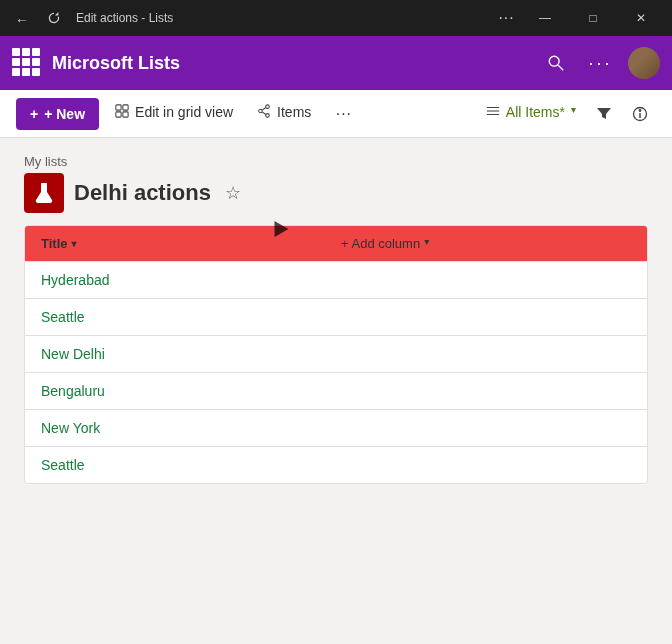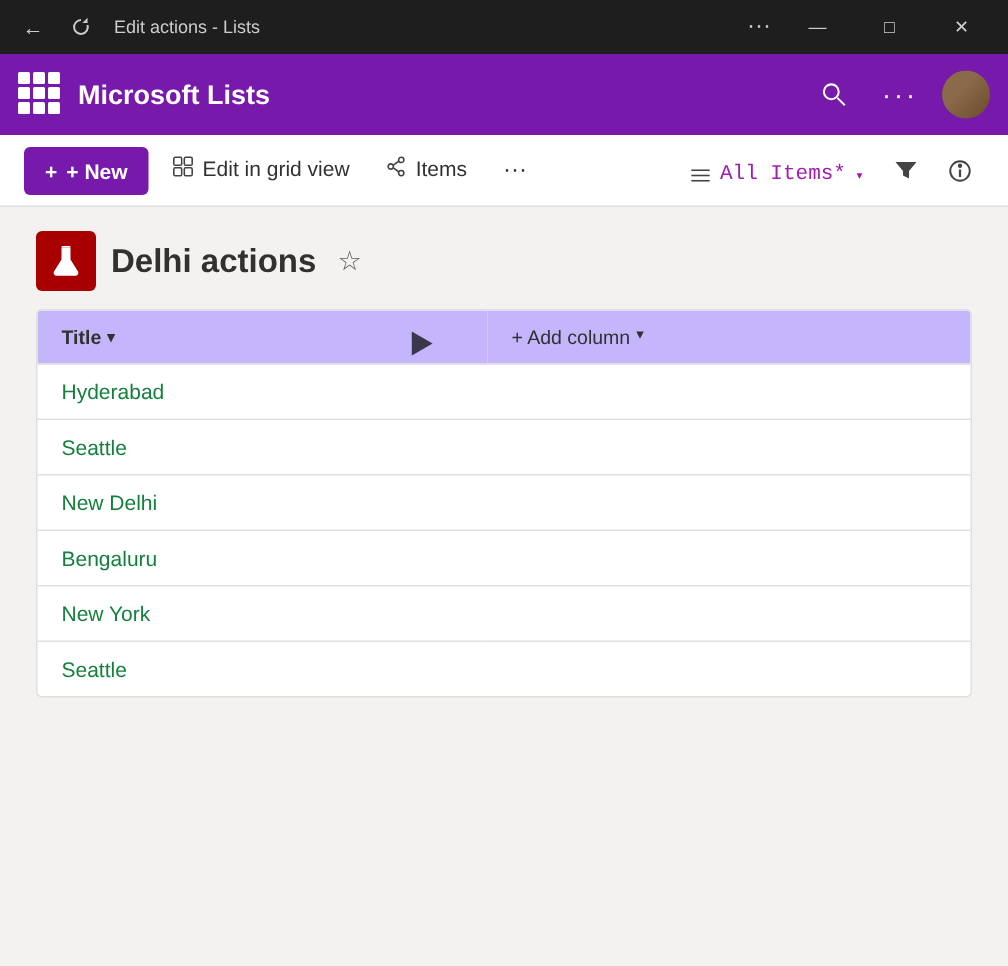--- a/index.html
+++ b/index.html
@@ -178,29 +178,28 @@
       height: 32px;
     }
     .cmd-right {
       display: flex;
       align-items: center;
       gap: 4px;
       margin-left: auto;
     }
     .cmd-view {
       display: flex;
-      align-items: flex-end;
+      align-items: flex-start;
       gap: 6px;
-      color: #a21caf;
+      color: #4d7c0f;
       font-size: 14px;
       cursor: pointer;
       padding: 6px 8px;
       border-radius: 4px;
       height: 32px;
-      font-family: Liberation Mono, monospace;
     }
     .cmd-filter {
       display: flex;
       align-items: center;
       color: #323130;
       font-size: 16px;
       cursor: pointer;
       padding: 6px 8px;
       border-radius: 4px;
       height: 32px;
@@ -269,21 +268,21 @@
       border: 1px solid #e1dfdd;
       border-radius: 4px;
       overflow: hidden;
     }
     .list-table {
       width: 100%;
       border-collapse: collapse;
     }
     .list-table thead tr {
       border-bottom: 1px solid #e1dfdd;
-      background: #c4b5fd;
+      background: #ef4444;
       padding-left: 17px;
     }
     .list-table thead th {
       text-align: left;
       padding: 10px 16px;
       font-size: 13px;
       font-weight: 600;
       color: #323130;
       white-space: nowrap;
     }
@@ -434,20 +433,23 @@
         <circle cx="8" cy="8" r="6.5"></circle>
         <line x1="8" y1="7" x2="8" y2="12" stroke-width="1.5"></line>
         <circle cx="8" cy="4.5" r="0.8" fill="#444"></circle>
       </svg>
     </div>
   </div>
 </div>
 
 <div class="page-content">
 
+  <div class="breadcrumb">
+    <span>My lists</span>
+  </div>
 
   <div class="page-title-row">
     <div class="list-icon">
 
       <svg width="24" height="24" viewBox="0 0 24 24" fill="white">
         <path d="M9 3v8L4 19a2 2 0 0 0 1.8 2.9h12.4A2 2 0 0 0 20 19l-5-8V3H9zm0 0h6"></path>
         <rect x="9" y="2" width="6" height="1" fill="white" rx="0.5"></rect>
       </svg>
     </div>
     <h1 class="page-title">Delhi actions</h1>

